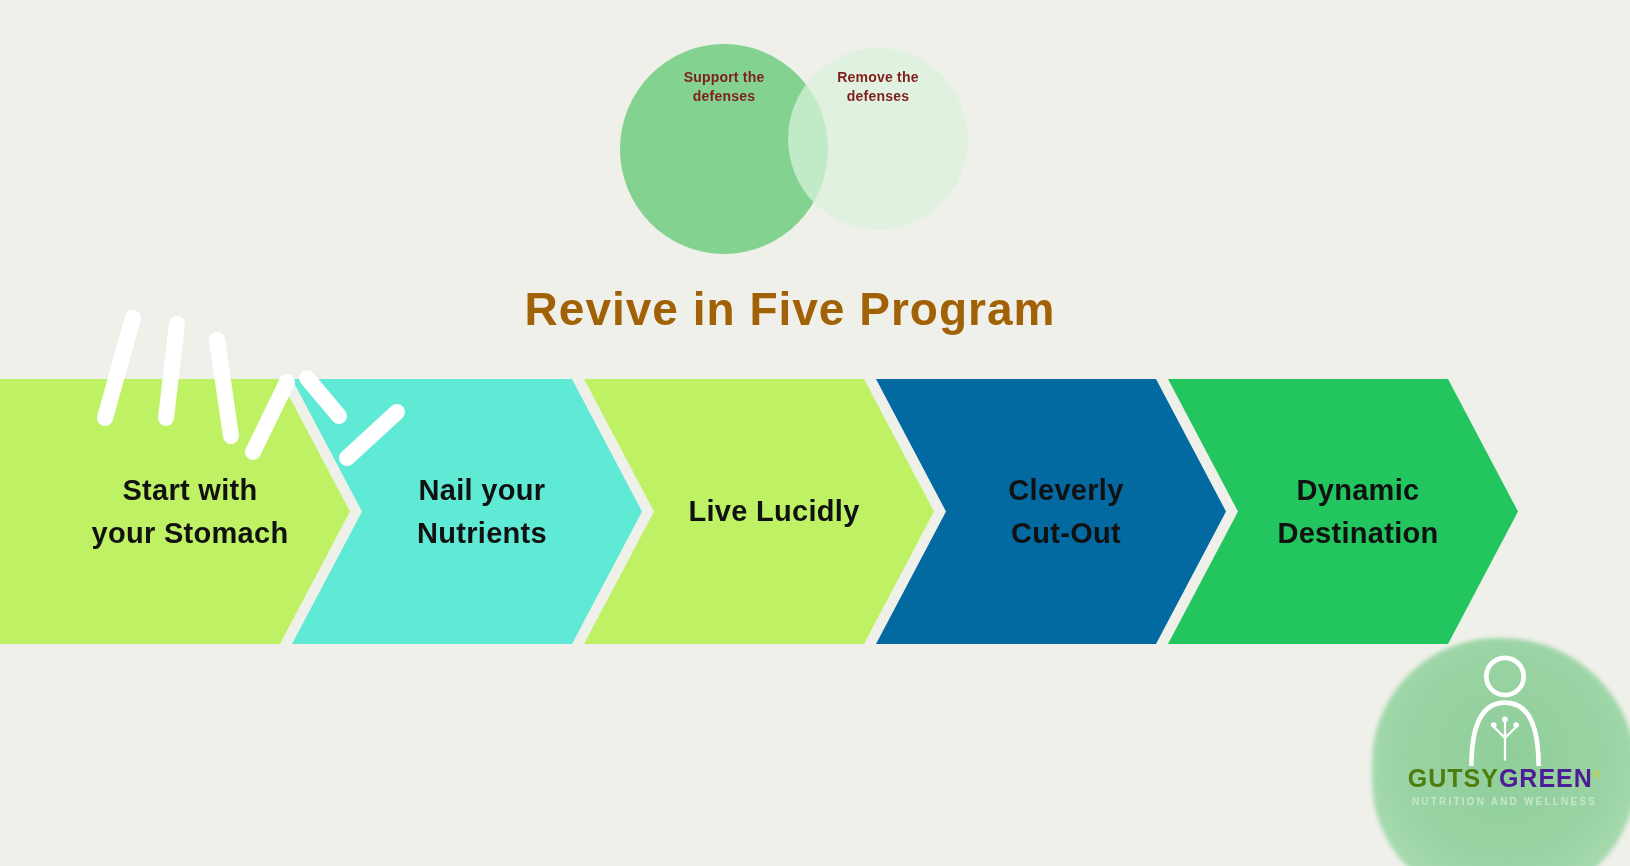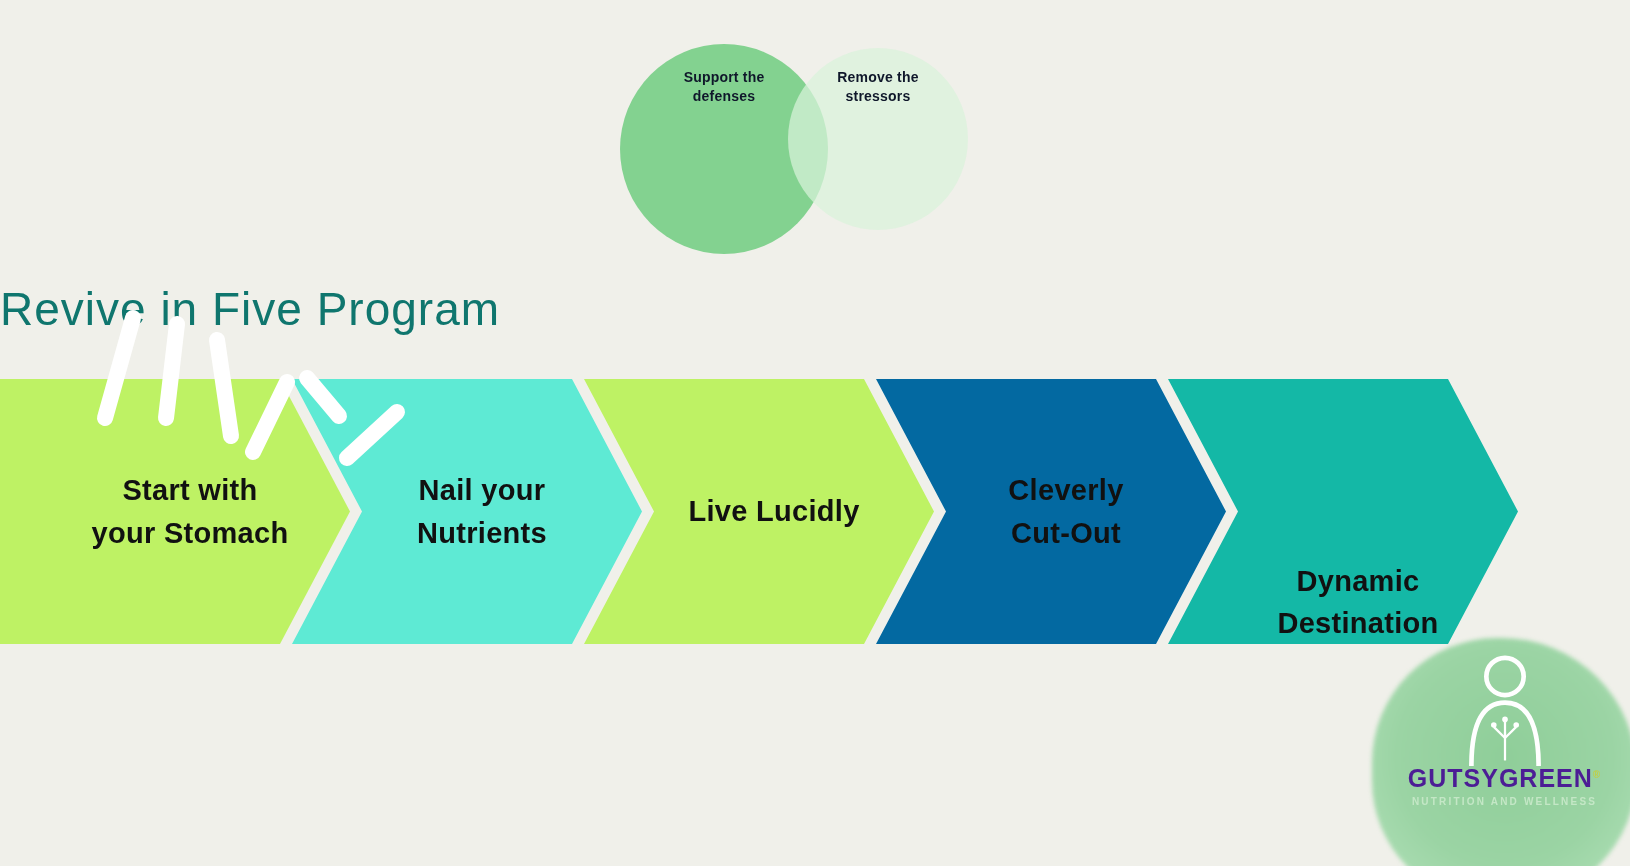--- a/index.html
+++ b/index.html
@@ -10,29 +10,29 @@
   }
 
   
   .venn{ position:absolute; left:0; top:0; width:100%; height:280px; }
   .venn .circle{ position:absolute; border-radius:50%; }
   .venn .circle.left{ left:620px; top:44px; width:208px; height:210px; z-index:1; }
   .venn .circle.right{ left:788px; top:48px; width:180px; height:182px; z-index:2; }
   .venn .circle .fill{ position:absolute; inset:0; border-radius:50%; opacity:.72; }
   .venn-label{
     position:absolute; top:24px; left:0; right:0; z-index:3;
-    text-align:center; font-size:14px; font-weight:bold; color:#0f172a;
+    text-align:center; font-size:14px; font-weight:bold; color:#7f1d1d;
     line-height:1.35; white-space:pre-line; letter-spacing:.2px;
   }
   .venn .circle.right .venn-label{ top:20px; }
 
   
   .title{
     position:absolute; top:282px; left:0; width:1580px;
-    text-align:left; font-size:46px; font-weight:normal; color:#0f766e;
+    text-align:center; font-size:46px; font-weight:bold; color:#a16207;
     letter-spacing:1px;
   }
 
   
   .steps{ position:absolute; left:0; top:379px; width:100%; height:265px; }
   .step{
     position:absolute; top:0; width:350px; height:265px;
     display:flex; align-items:center; justify-content:center;
     padding-left:70px; padding-right:40px;
     clip-path:polygon(0 0, 280px 0, 100% 50%, 280px 100%, 0 100%, 70px 50%);
@@ -57,42 +57,42 @@
   }
   .logo .blob{
     position:absolute; inset:0; border-radius:48% 52% 50% 47%;
     filter:blur(2px);
   }
   .logo .person{ position:relative; margin-top:14px; }
   .logo .brand{
     position:relative; margin-top:-4px; font-size:25px; font-weight:bold;
     letter-spacing:1px; line-height:1;
   }
-  .logo .brand .b1{ color:#4c1d95; }
+  .logo .brand .b1{ color:#4d7c0f; }
   .logo .brand .b2{ color:#4c1d95; }
   .logo .brand .reg{ color:#c3cf40; font-size:10px; vertical-align:super; }
   .logo .tagline{
     position:relative; margin-top:5px; font-size:10px; letter-spacing:2.2px;
     color:#c4e7c6; font-weight:bold;
   }
 </style>
 </head>
 <body>
 
 <div class="canvas" style="background-color: rgb(240, 240, 234);">
 
   <div class="venn">
     <div class="circle left" style="background-color: rgb(131, 210, 144);">
       <span class="venn-label">Support the
 defenses</span>
     </div>
     <div class="circle right">
       <div class="fill" style="background-color: rgb(217, 242, 219);"></div>
       <span class="venn-label">Remove the
-stressors</span>
+defenses</span>
     </div>
   </div>
 
   <h1 class="title">Revive in Five Program</h1>
 
   <div class="steps">
     <div class="step" style="background-color: #bef264;">
       <span class="step-label">Start with
 your Stomach</span>
     </div>
@@ -100,21 +100,21 @@
       <span class="step-label">Nail your
 Nutrients</span>
     </div>
     <div class="step" style="background-color: #bef264;">
       <span class="step-label">Live Lucidly</span>
     </div>
     <div class="step" style="background-color: #0369a1;">
       <span class="step-label">Cleverly
 Cut-Out</span>
     </div>
-    <div class="step" style="background-color: #14b8a6; align-items: flex-end;">
+    <div class="step" style="background-color: #22c55e;">
       <span class="step-label">Dynamic
 Destination</span>
     </div>
   </div>
 
   <svg class="sparkles" width="380" height="185" viewBox="0 0 380 185">
     <g stroke="#ffffff" stroke-width="16" stroke-linecap="round" fill="none">
       <path d="M 78 18 L 50 118"></path>
       <path d="M 122 24 L 111 118"></path>
       <path d="M 162 40 L 176 136"></path>

